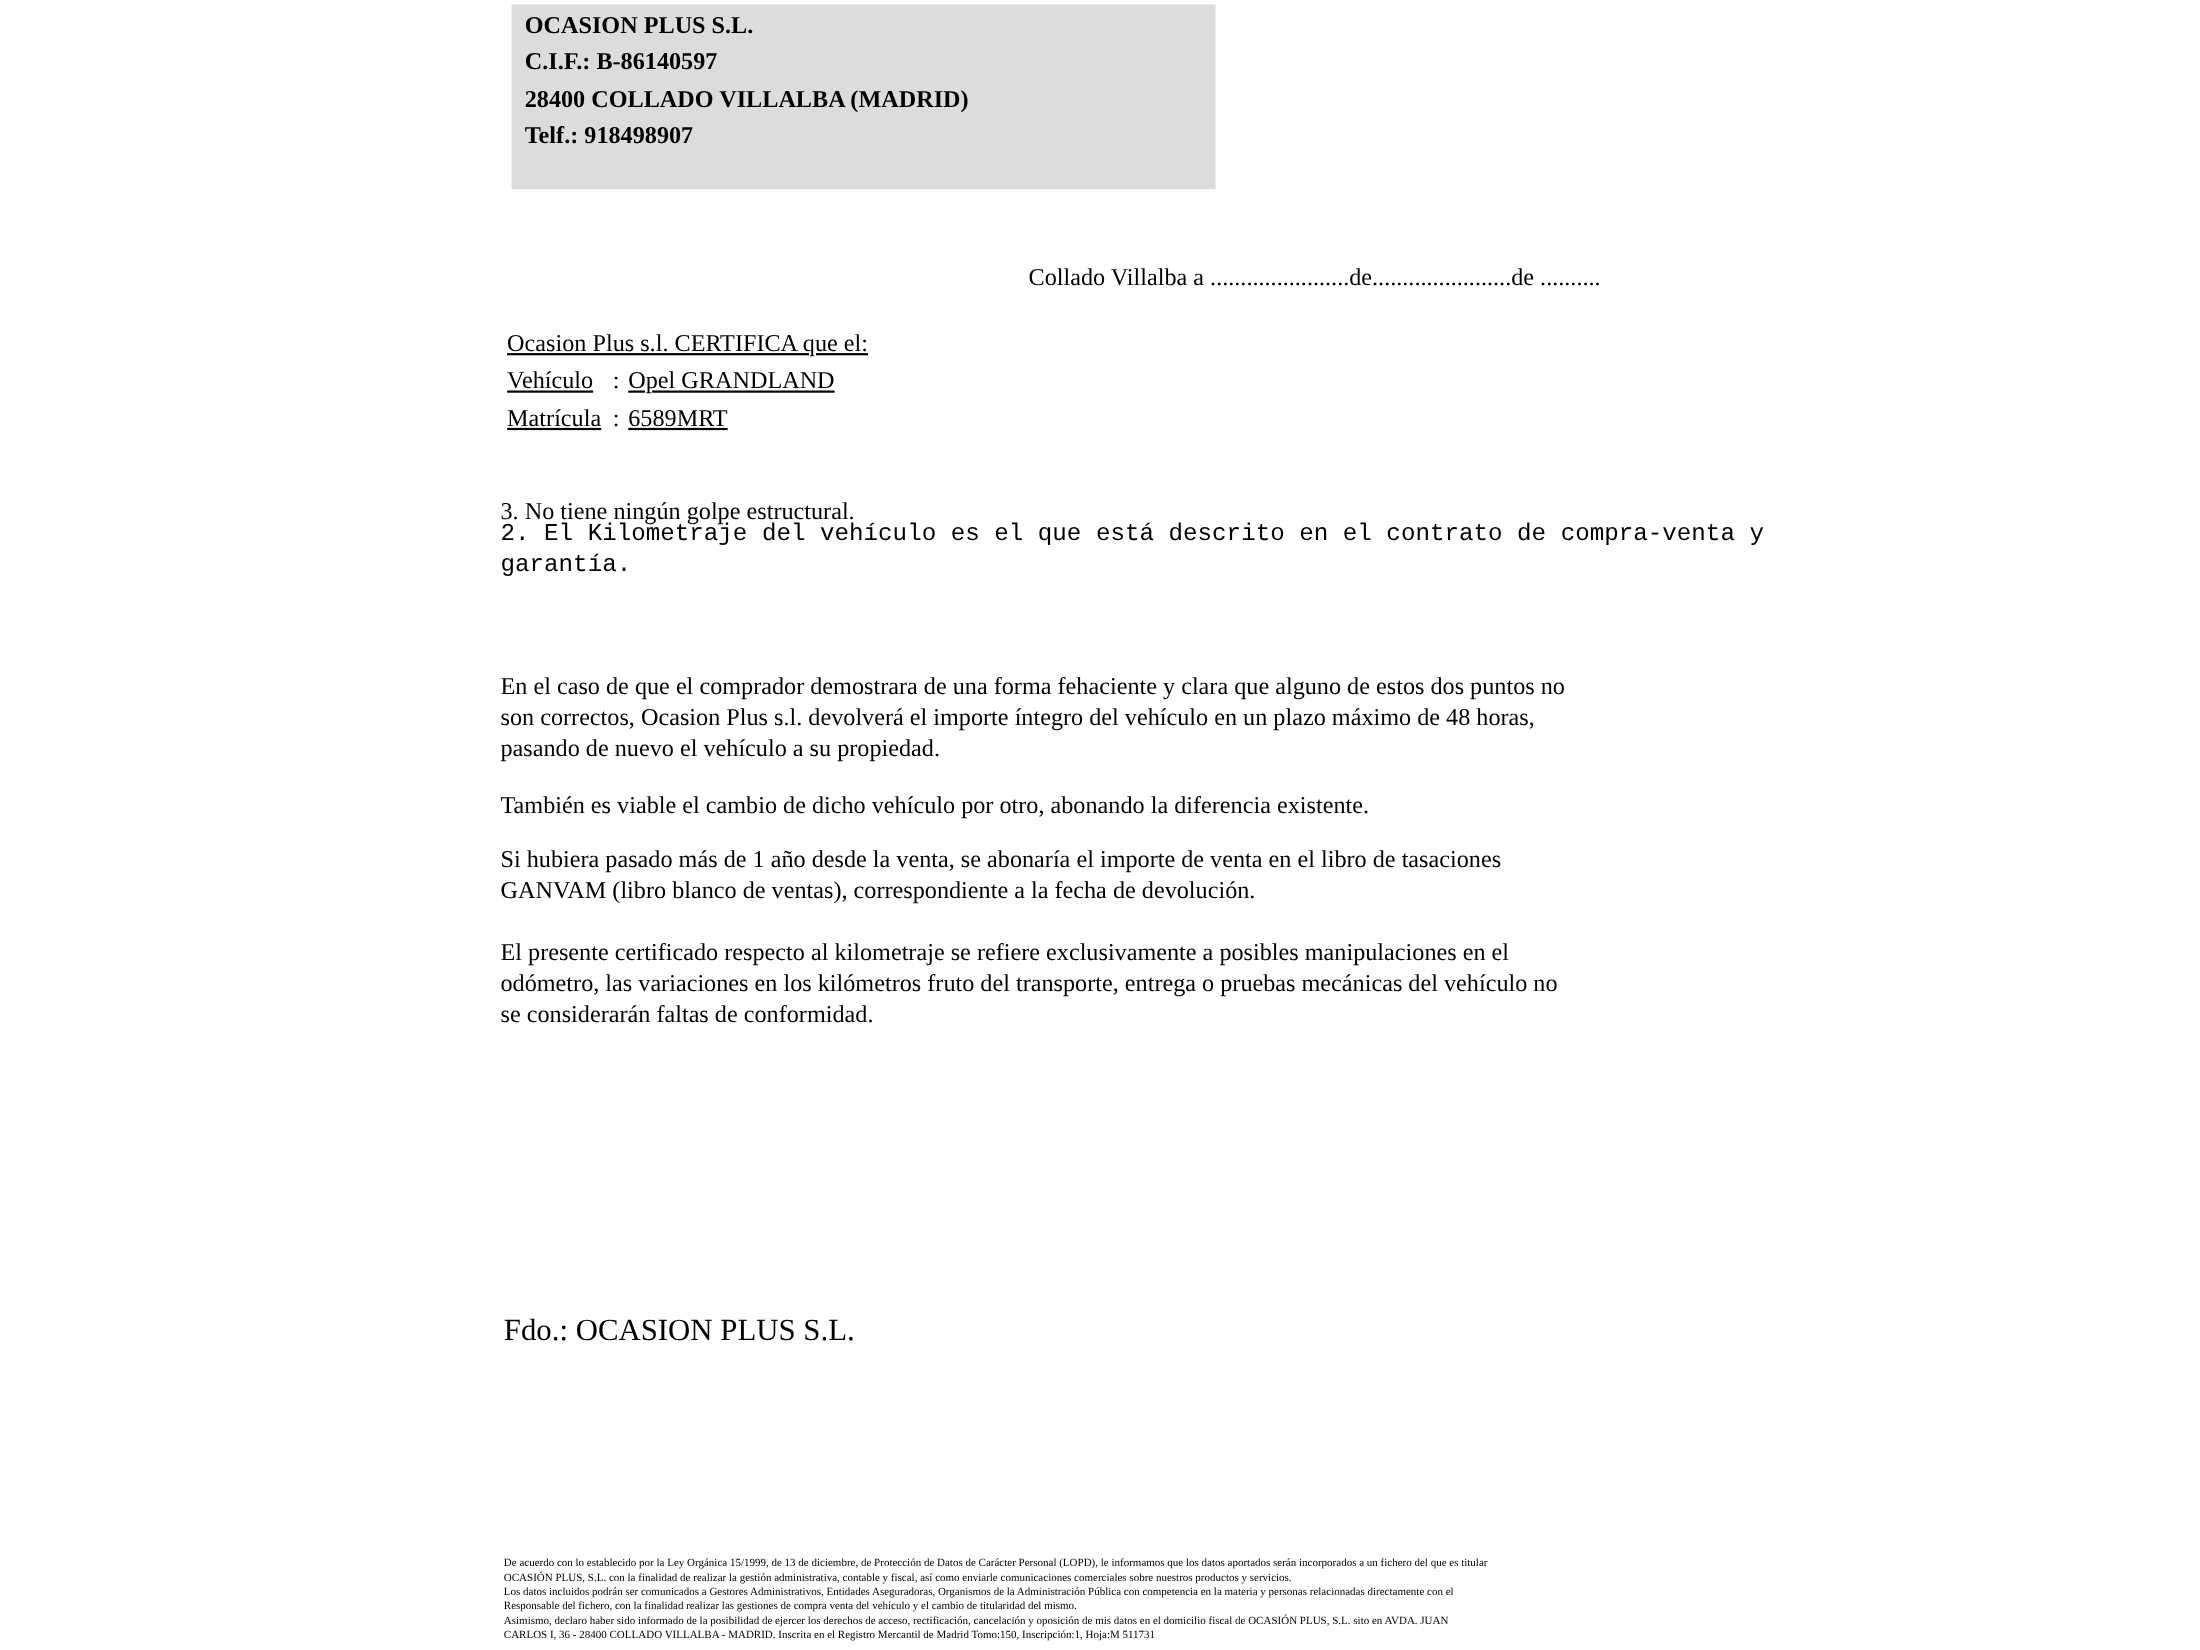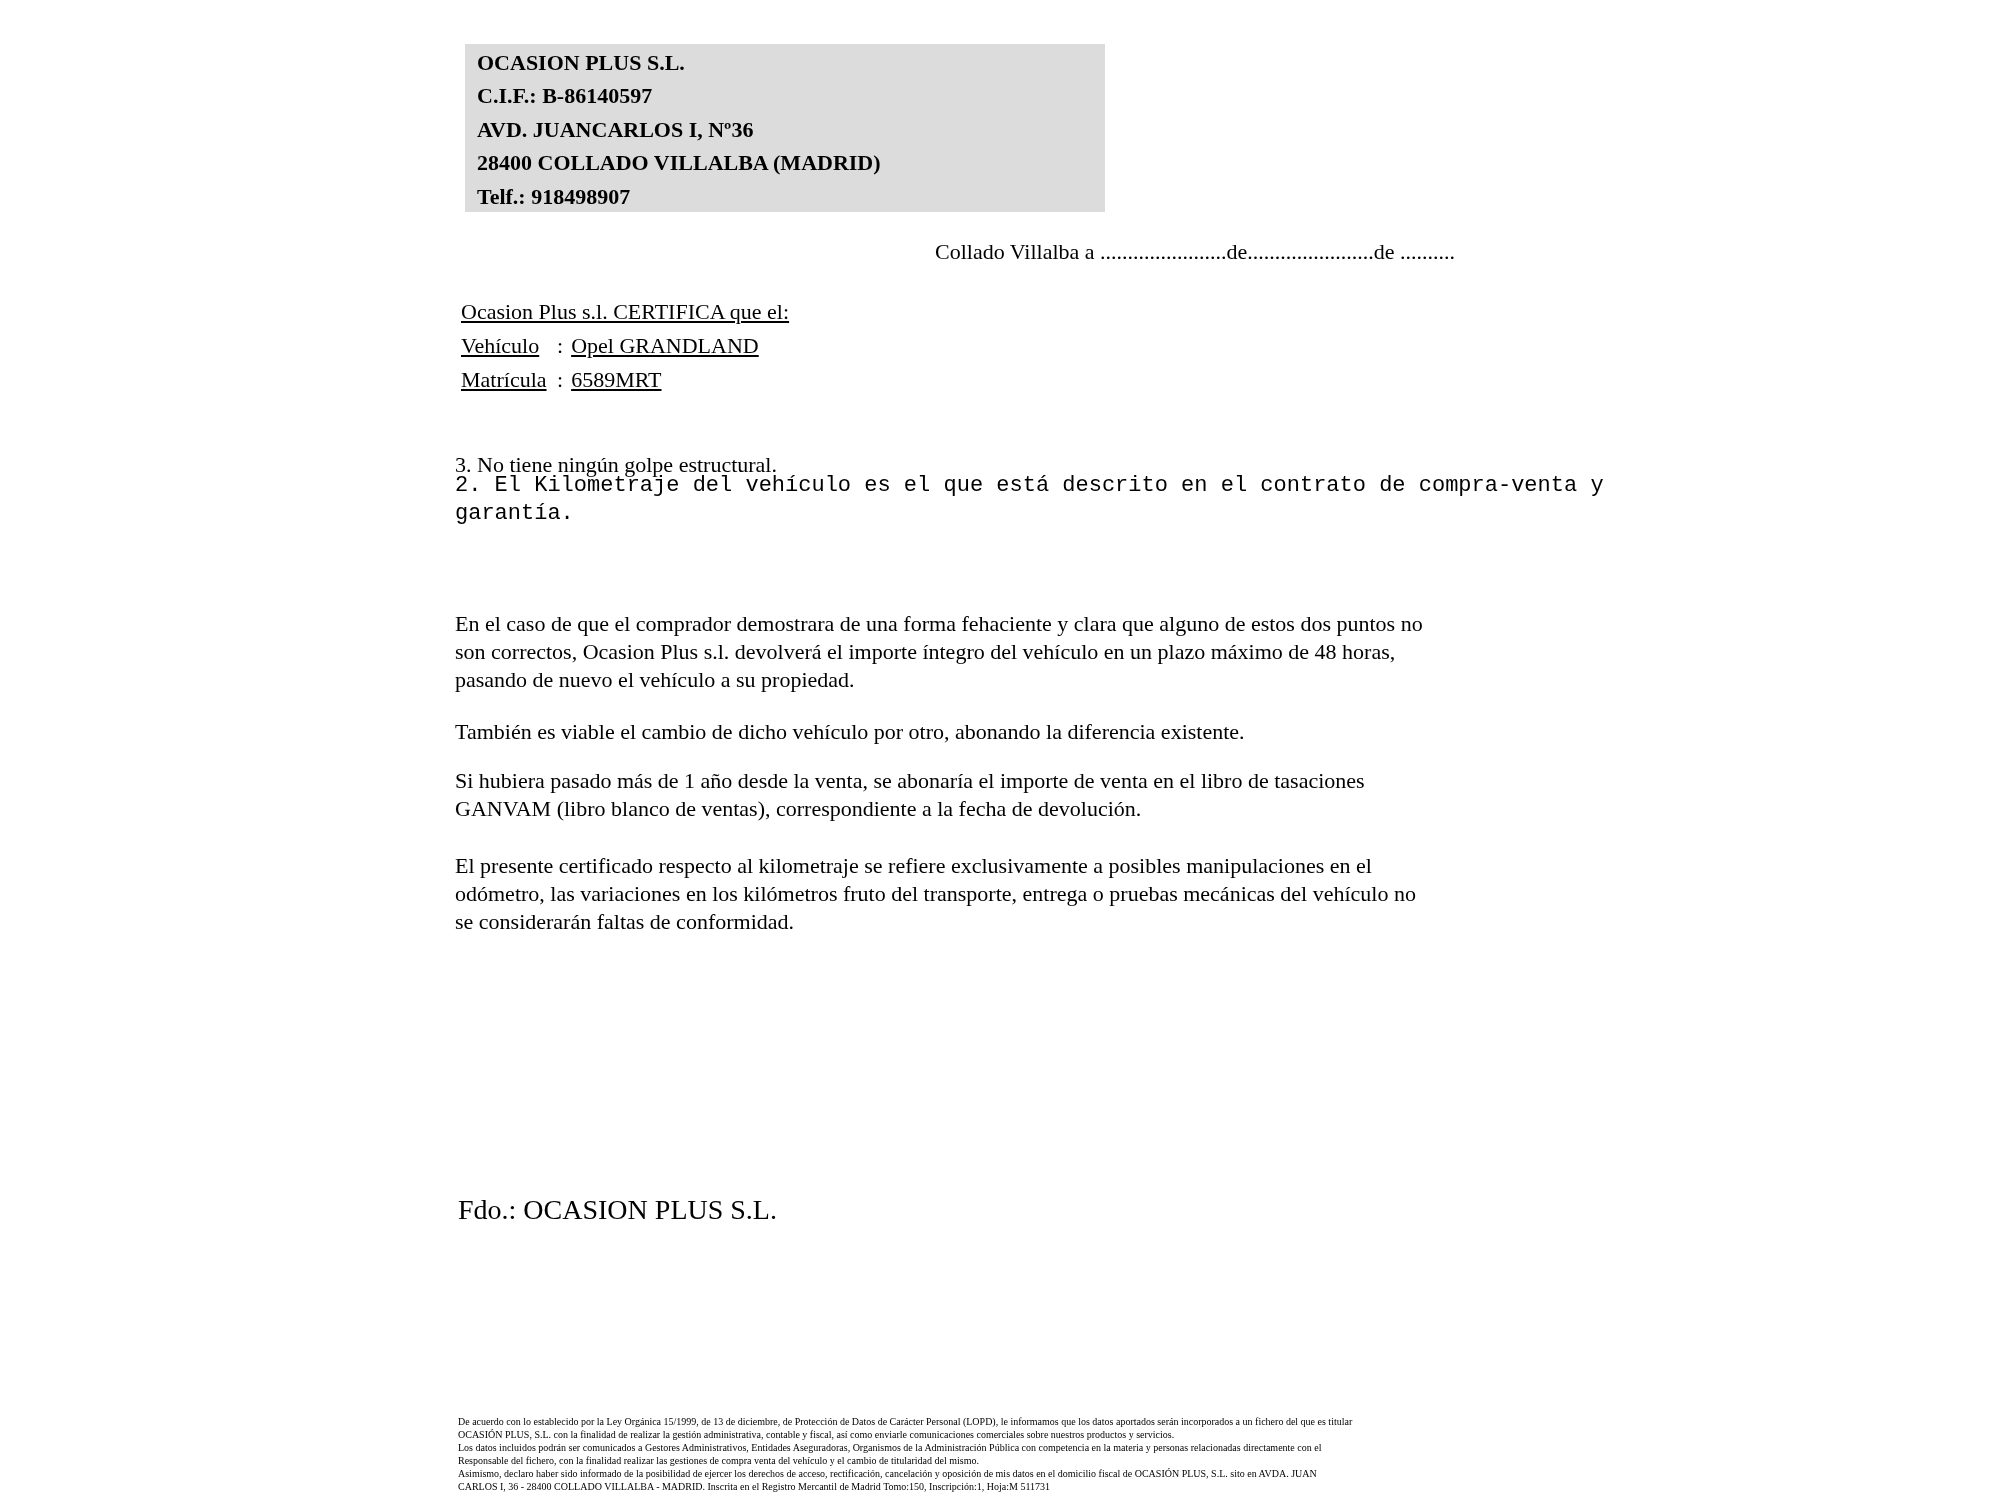--- a/index.html
+++ b/index.html
@@ -22,21 +22,20 @@
     left: 465px;
     top: 4px;
     width: 640px;
     height: 168px;
     background: #dcdcdc;
     box-sizing: border-box;
     padding: 2px 0 0 12px;
     font-size: 22px;
     font-weight: bold;
     line-height: 33.4px;
-    margin-top: 40px;
   }
   .date-line {
     position: absolute;
     left: 935px;
     top: 238px;
     font-size: 22px;
     line-height: 28px;
     white-space: nowrap;
   }
   .certify-block {
@@ -95,21 +94,20 @@
   }
 </style>
 </head>
 <body>
 
 <div class="page">
 
   <div class="letterhead" style="background: rgb(220, 220, 220);">
     <div>OCASION PLUS S.L.</div>
     <div>C.I.F.: B-86140597</div>
-    <div>AVD. JUANCARLOS I, Nº36</div>
     <div>28400 COLLADO VILLALBA (MADRID)</div>
     <div>Telf.: 918498907</div>
   </div>
 
   <div class="date-line">Collado Villalba a .......................de.......................de ..........</div>
 
   <div class="certify-block">
     <div>Ocasion Plus s.l. CERTIFICA que el:</div>
     <div>
       <span class="cert-label">Vehículo</span><span class="cert-sep">:</span><span>Opel GRANDLAND</span>

